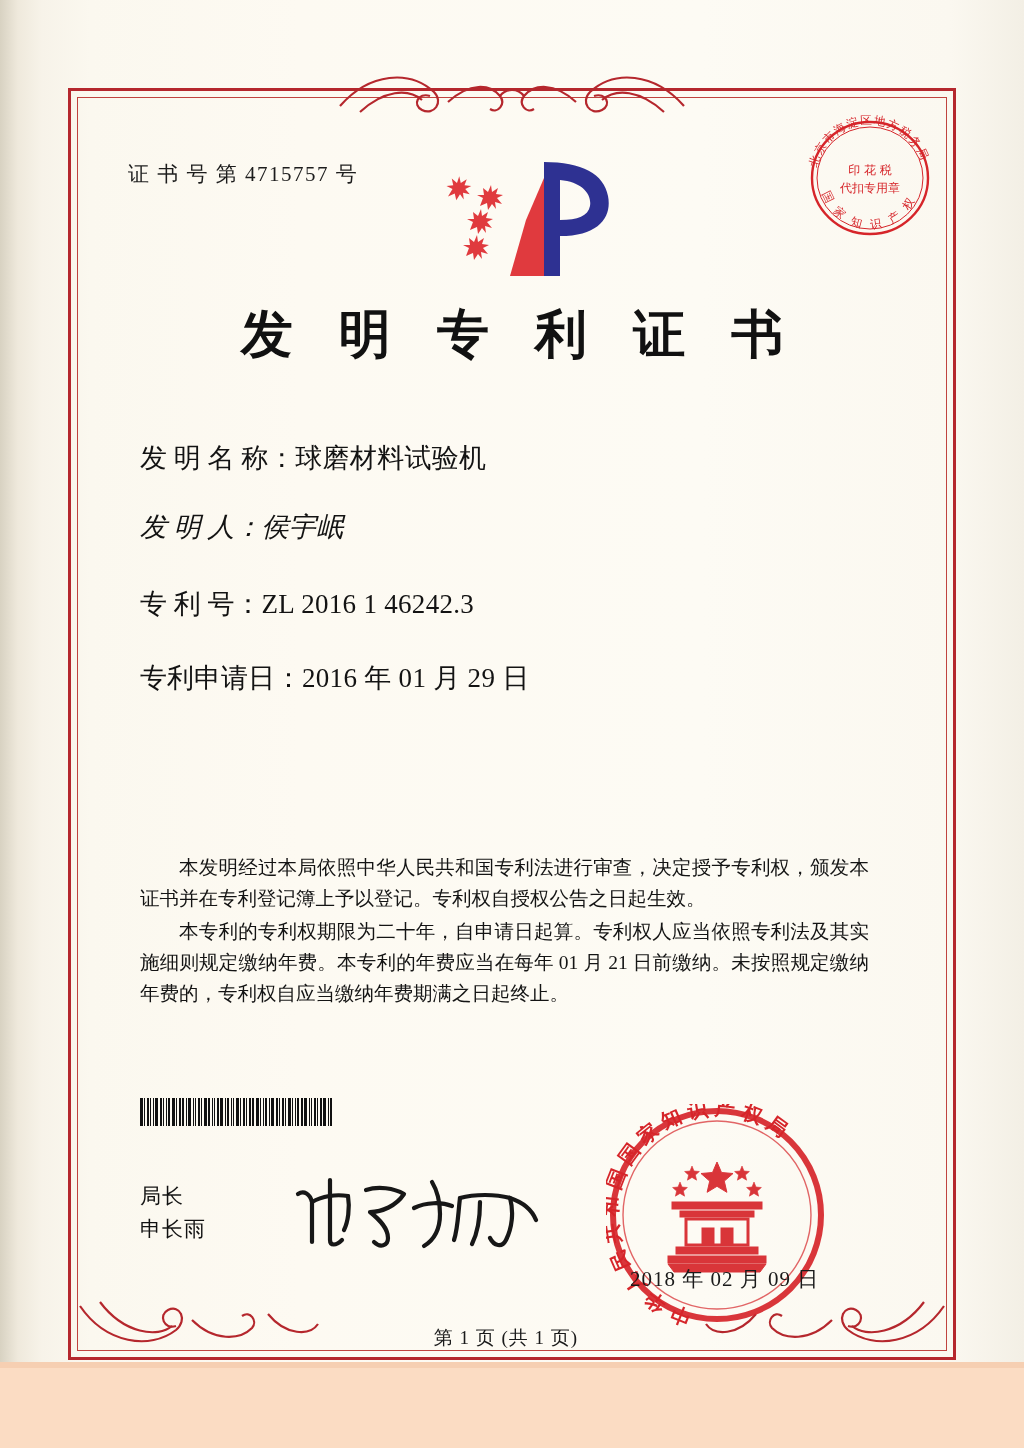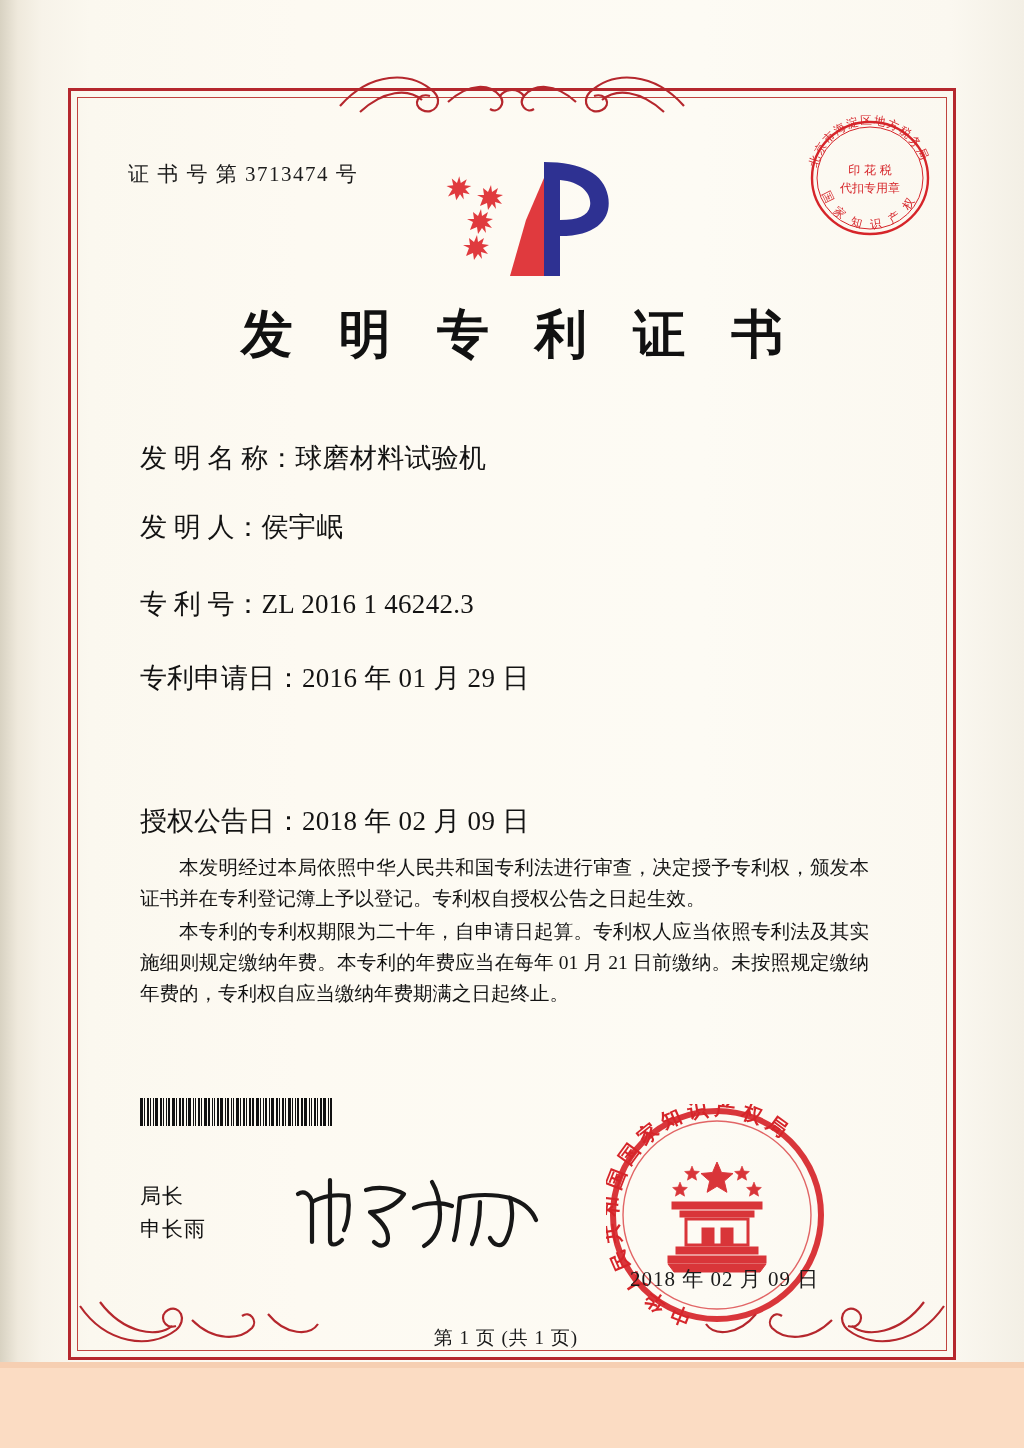--- a/index.html
+++ b/index.html
@@ -223,21 +223,21 @@
 
   <svg class="ornament" style="left:702px; top:1290px;" width="250" height="70" viewBox="0 0 250 70">
     <g fill="none" stroke="#b5272d" stroke-width="2.2">
       <path d="M242 16 C216 54, 172 60, 146 40 C134 30, 142 14, 154 20 C164 25, 158 40, 146 36"></path>
       <path d="M222 12 C198 44, 164 48, 150 36"></path>
       <path d="M130 30 C108 52, 82 50, 70 38 C64 31, 72 20, 80 26"></path>
       <path d="M54 24 C36 46, 12 46, 4 34"></path>
     </g>
   </svg>
 
-  <div id="cert-no">证 书 号 第 3713474 号</div>
+  <div id="cert-no">证 书 号 第 4715757 号</div>
 
   <svg id="logo" viewBox="0 0 170 125">
     <g fill="#e03a3e">
       <path d="M8 62 l9 -4 l2 9 l5 -8 l5 7 l-1 -9 l9 2 l-6 -7 l8 -4 l-9 -1 l3 -8 l-8 5 l-2 -9 l-3 9 l-7 -6 l2 9 l-9 1 l8 4z" transform="translate(2,-8) scale(0.75)"></path>
       <path d="M40 48 l7 -3 l1 7 l4 -6 l4 5 l-1 -7 l7 2 l-5 -6 l6 -3 l-7 -1 l2 -6 l-6 4 l-1 -7 l-3 7 l-5 -4 l1 7 l-7 0 l6 3z" transform="translate(0,0)"></path>
       <path d="M30 72 l7 -3 l1 7 l4 -6 l4 5 l-1 -7 l7 2 l-5 -6 l6 -3 l-7 -1 l2 -6 l-6 4 l-1 -7 l-3 7 l-5 -4 l1 7 l-7 0 l6 3z"></path>
       <path d="M26 98 l7 -3 l1 7 l4 -6 l4 5 l-1 -7 l7 2 l-5 -6 l6 -3 l-7 -1 l2 -6 l-6 4 l-1 -7 l-3 7 l-5 -4 l1 7 l-7 0 l6 3z"></path>
     </g>
 
     <path d="M70 118 L104 118 L104 20 L86 62 Z" fill="#e03a3e"></path>
@@ -261,31 +261,28 @@
     </text>
     <text x="70" y="66" text-anchor="middle" font-size="12" fill="#d6252a" font-family="'DejaVu Sans',sans-serif">印 花 税</text>
     <text x="70" y="84" text-anchor="middle" font-size="12" fill="#d6252a" font-family="'DejaVu Sans',sans-serif">代扣专用章</text>
   </svg>
 
   <div id="title">发 明 专 利 证 书</div>
 
   <div class="field" style="top:440px;">
     <span class="lbl">发 明 名 称：</span><span class="val">球磨材料试验机</span>
   </div>
-  <div class="field" style="top:509px;">
+  <div class="field" style="top:509px;font-style:italic;">
     <span class="lbl">发     明     人：</span><span class="val">侯宇岷</span>
   </div>
   <div class="field" style="top:586px;">
     <span class="lbl">专     利     号：</span><span class="val">ZL 2016 1 46242.3</span>
   </div>
   <div class="field" style="top:660px;">
     <span class="lbl">专利申请日：</span><span class="val">2016 年 01 月 29 日</span>
-  </div>
-  <div class="field" style="top:803px;">
-    <span class="lbl">授权公告日：</span><span class="val">2018 年 02 月 09 日</span>
   </div>
 
   <div id="body-text">
     <p>本发明经过本局依照中华人民共和国专利法进行审查，决定授予专利权，颁发本证书并在专利登记簿上予以登记。专利权自授权公告之日起生效。</p>
     <p>本专利的专利权期限为二十年，自申请日起算。专利权人应当依照专利法及其实施细则规定缴纳年费。本专利的年费应当在每年 01 月 21 日前缴纳。未按照规定缴纳年费的，专利权自应当缴纳年费期满之日起终止。</p>
   </div>
 
   <div id="barcode"><i style="width:3px;"></i><i style="width:1px;background:transparent;"></i><i style="width:1px;"></i><i style="width:2px;background:transparent;"></i><i style="width:2px;"></i><i style="width:1px;background:transparent;"></i><i style="width:1px;"></i><i style="width:2px;background:transparent;"></i><i style="width:1px;"></i><i style="width:1px;background:transparent;"></i><i style="width:3px;"></i><i style="width:2px;background:transparent;"></i><i style="width:2px;"></i><i style="width:1px;background:transparent;"></i><i style="width:1px;"></i><i style="width:2px;background:transparent;"></i><i style="width:1px;"></i><i style="width:1px;background:transparent;"></i><i style="width:2px;"></i><i style="width:2px;background:transparent;"></i><i style="width:3px;"></i><i style="width:1px;background:transparent;"></i><i style="width:1px;"></i><i style="width:2px;background:transparent;"></i><i style="width:2px;"></i><i style="width:1px;background:transparent;"></i><i style="width:2px;"></i><i style="width:2px;background:transparent;"></i><i style="width:1px;"></i><i style="width:1px;background:transparent;"></i><i style="width:3px;"></i><i style="width:2px;background:transparent;"></i><i style="width:1px;"></i><i style="width:1px;background:transparent;"></i><i style="width:1px;"></i><i style="width:2px;background:transparent;"></i><i style="width:2px;"></i><i style="width:1px;background:transparent;"></i><i style="width:1px;"></i><i style="width:2px;background:transparent;"></i><i style="width:3px;"></i><i style="width:1px;background:transparent;"></i><i style="width:2px;"></i><i style="width:2px;background:transparent;"></i><i style="width:1px;"></i><i style="width:1px;background:transparent;"></i><i style="width:1px;"></i><i style="width:2px;background:transparent;"></i><i style="width:2px;"></i><i style="width:1px;background:transparent;"></i><i style="width:3px;"></i><i style="width:2px;background:transparent;"></i><i style="width:1px;"></i><i style="width:1px;background:transparent;"></i><i style="width:2px;"></i><i style="width:2px;background:transparent;"></i><i style="width:1px;"></i><i style="width:1px;background:transparent;"></i><i style="width:1px;"></i><i style="width:2px;background:transparent;"></i><i style="width:3px;"></i><i style="width:1px;background:transparent;"></i><i style="width:1px;"></i><i style="width:2px;background:transparent;"></i><i style="width:2px;"></i><i style="width:1px;background:transparent;"></i><i style="width:1px;"></i><i style="width:2px;background:transparent;"></i><i style="width:2px;"></i><i style="width:1px;background:transparent;"></i><i style="width:2px;"></i><i style="width:2px;background:transparent;"></i><i style="width:3px;"></i><i style="width:1px;background:transparent;"></i><i style="width:1px;"></i><i style="width:2px;background:transparent;"></i><i style="width:1px;"></i><i style="width:1px;background:transparent;"></i><i style="width:2px;"></i><i style="width:2px;background:transparent;"></i><i style="width:1px;"></i><i style="width:1px;background:transparent;"></i><i style="width:3px;"></i><i style="width:2px;background:transparent;"></i><i style="width:2px;"></i><i style="width:1px;background:transparent;"></i><i style="width:1px;"></i><i style="width:2px;background:transparent;"></i><i style="width:2px;"></i><i style="width:1px;background:transparent;"></i><i style="width:1px;"></i><i style="width:2px;background:transparent;"></i><i style="width:3px;"></i><i style="width:1px;background:transparent;"></i><i style="width:1px;"></i><i style="width:2px;background:transparent;"></i><i style="width:1px;"></i><i style="width:1px;background:transparent;"></i><i style="width:2px;"></i><i style="width:2px;background:transparent;"></i><i style="width:2px;"></i><i style="width:1px;background:transparent;"></i><i style="width:3px;"></i><i style="width:2px;background:transparent;"></i><i style="width:1px;"></i><i style="width:1px;background:transparent;"></i><i style="width:1px;"></i><i style="width:2px;background:transparent;"></i><i style="width:2px;"></i><i style="width:1px;background:transparent;"></i><i style="width:1px;"></i><i style="width:2px;background:transparent;"></i><i style="width:2px;"></i><i style="width:1px;background:transparent;"></i><i style="width:3px;"></i><i style="width:2px;background:transparent;"></i><i style="width:1px;"></i><i style="width:1px;background:transparent;"></i><i style="width:2px;"></i><i style="width:2px;background:transparent;"></i></div>
 
   <div id="sig-labels">

